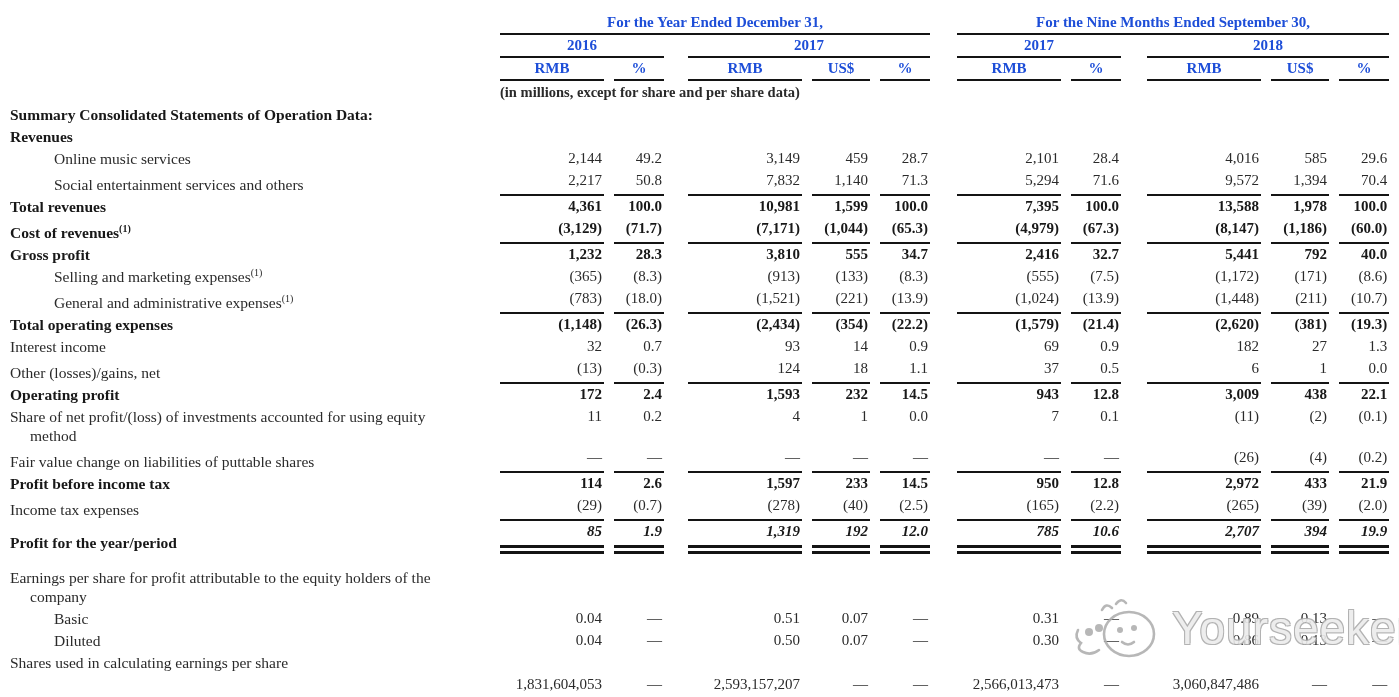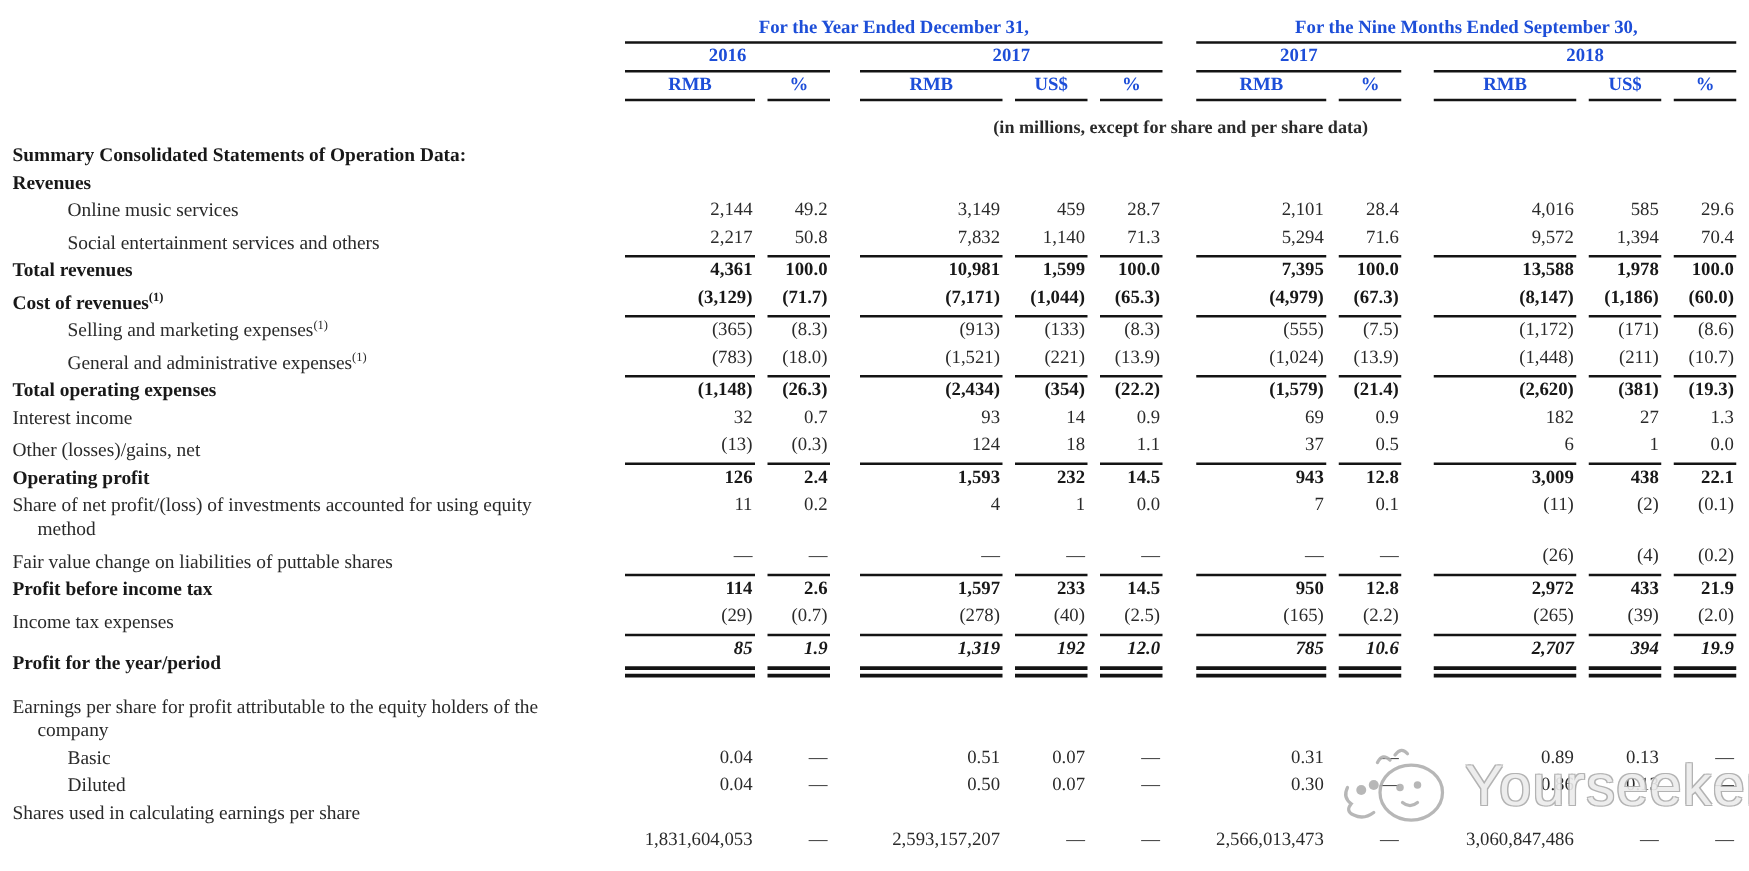--- a/index.html
+++ b/index.html
@@ -17,21 +17,21 @@
     border-collapse:separate;
     border-spacing:10px 0;
     margin-top:12px;
   }
   td { font-size:15px; line-height:19px; padding:1px 0 2px 0; vertical-align:bottom; }
   
   .ghead, .yhead, .uhead {
     font-weight:bold; text-align:center; color:#1d4ed8;
     border-bottom:2px solid #141414; padding-bottom:1px;
   }
-  .note-cell { text-align:center; font-weight:bold; font-size:14.5px; padding-top:12px; }
+  .note-cell { font-weight:bold; font-size:14.5px; padding-top:2px; }
   
   .lbl  { font-size:15.5px; padding-left:0; }
   .ind1 { padding-left:44px; }
   .l2   { padding-left:20px; }
   .num  { text-align:right; white-space:nowrap; padding-right:2px; }
   .gap  { border:none; }
   tr.bold .lbl, tr.bold .num { font-weight:bold; color:#181818; }
   td.r1 { border-bottom:2px solid #141414; padding-bottom:4px; }
   td.r2 { border-bottom:9px double #141414; padding-bottom:4px;font-style:italic; }
   tr.gap-top td { padding-top:14px; }
@@ -210,20 +210,38 @@
         <td class="num r1">(1,044)</td>
         <td class="num r1">(65.3)</td>
         <td class="gap"></td>
         <td class="num r1">(4,979)</td>
         <td class="num r1">(67.3)</td>
         <td class="gap"></td>
         <td class="num r1">(8,147)</td>
         <td class="num r1">(1,186)</td>
         <td class="num r1">(60.0)</td>
       </tr>
+      <tr class="bold">
+        <td class="lbl">
+          <div>Gross profit</div>
+        </td>
+        <td class="num">1,232</td>
+        <td class="num">28.3</td>
+        <td class="gap"></td>
+        <td class="num">3,810</td>
+        <td class="num">555</td>
+        <td class="num">34.7</td>
+        <td class="gap"></td>
+        <td class="num">2,416</td>
+        <td class="num">32.7</td>
+        <td class="gap"></td>
+        <td class="num">5,441</td>
+        <td class="num">792</td>
+        <td class="num">40.0</td>
+      </tr>
       <tr>
         <td class="lbl ind1">
           <div>Selling and marketing expenses<sup>(1)</sup></div>
         </td>
         <td class="num">(365)</td>
         <td class="num">(8.3)</td>
         <td class="gap"></td>
         <td class="num">(913)</td>
         <td class="num">(133)</td>
         <td class="num">(8.3)</td>
@@ -304,21 +322,21 @@
         <td class="num r1">0.5</td>
         <td class="gap"></td>
         <td class="num r1">6</td>
         <td class="num r1">1</td>
         <td class="num r1">0.0</td>
       </tr>
       <tr class="bold">
         <td class="lbl">
           <div>Operating profit</div>
         </td>
-        <td class="num">126</td>
+        <td class="num">172</td>
         <td class="num">2.4</td>
         <td class="gap"></td>
         <td class="num">1,593</td>
         <td class="num">232</td>
         <td class="num">14.5</td>
         <td class="gap"></td>
         <td class="num">943</td>
         <td class="num">12.8</td>
         <td class="gap"></td>
         <td class="num">3,009</td>

